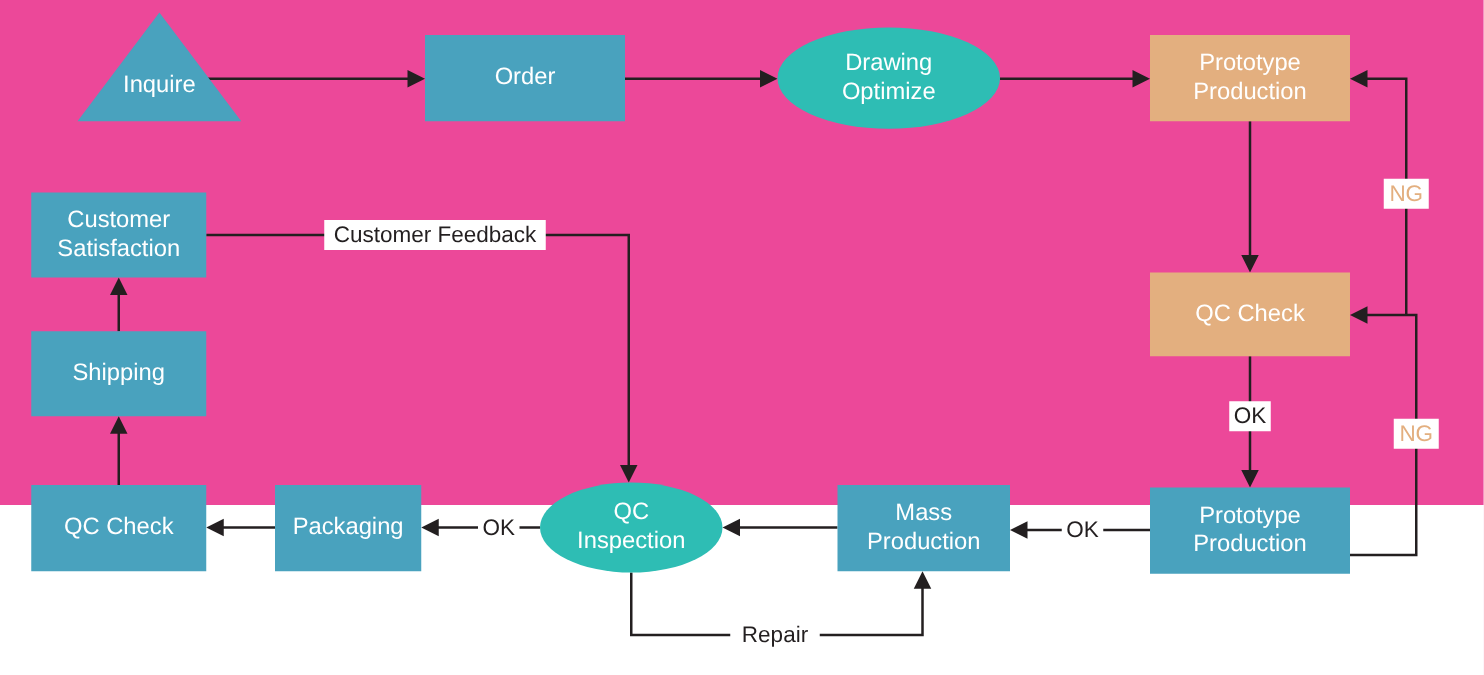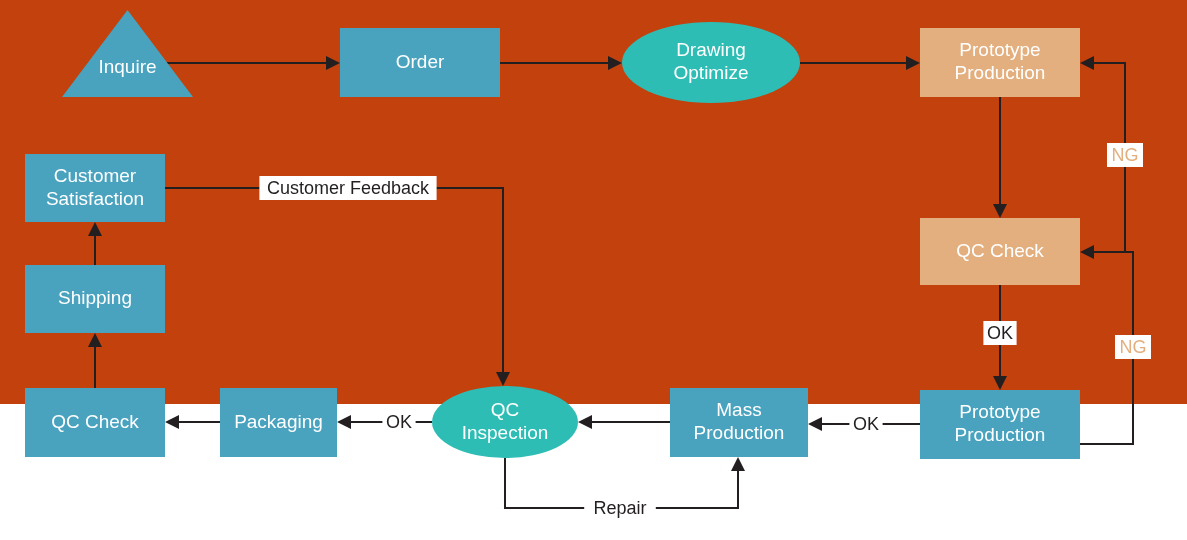--- a/index.html
+++ b/index.html
@@ -11,21 +11,21 @@
   body {
     width: 1187px;
     height: 540px;
     overflow: hidden;
     font-family: "Liberation Sans", sans-serif;
   }
   #flow-root {
     position: relative;
     width: 1187px;
     height: 404px;
-    background: #c2410c;
+    background: #ec4899;
   }
   svg#flow-svg {
     display: block;
     width: 1187px;
     height: 540px;
   }
   .node-shape {
     stroke: none;
   }
   .node-label {

